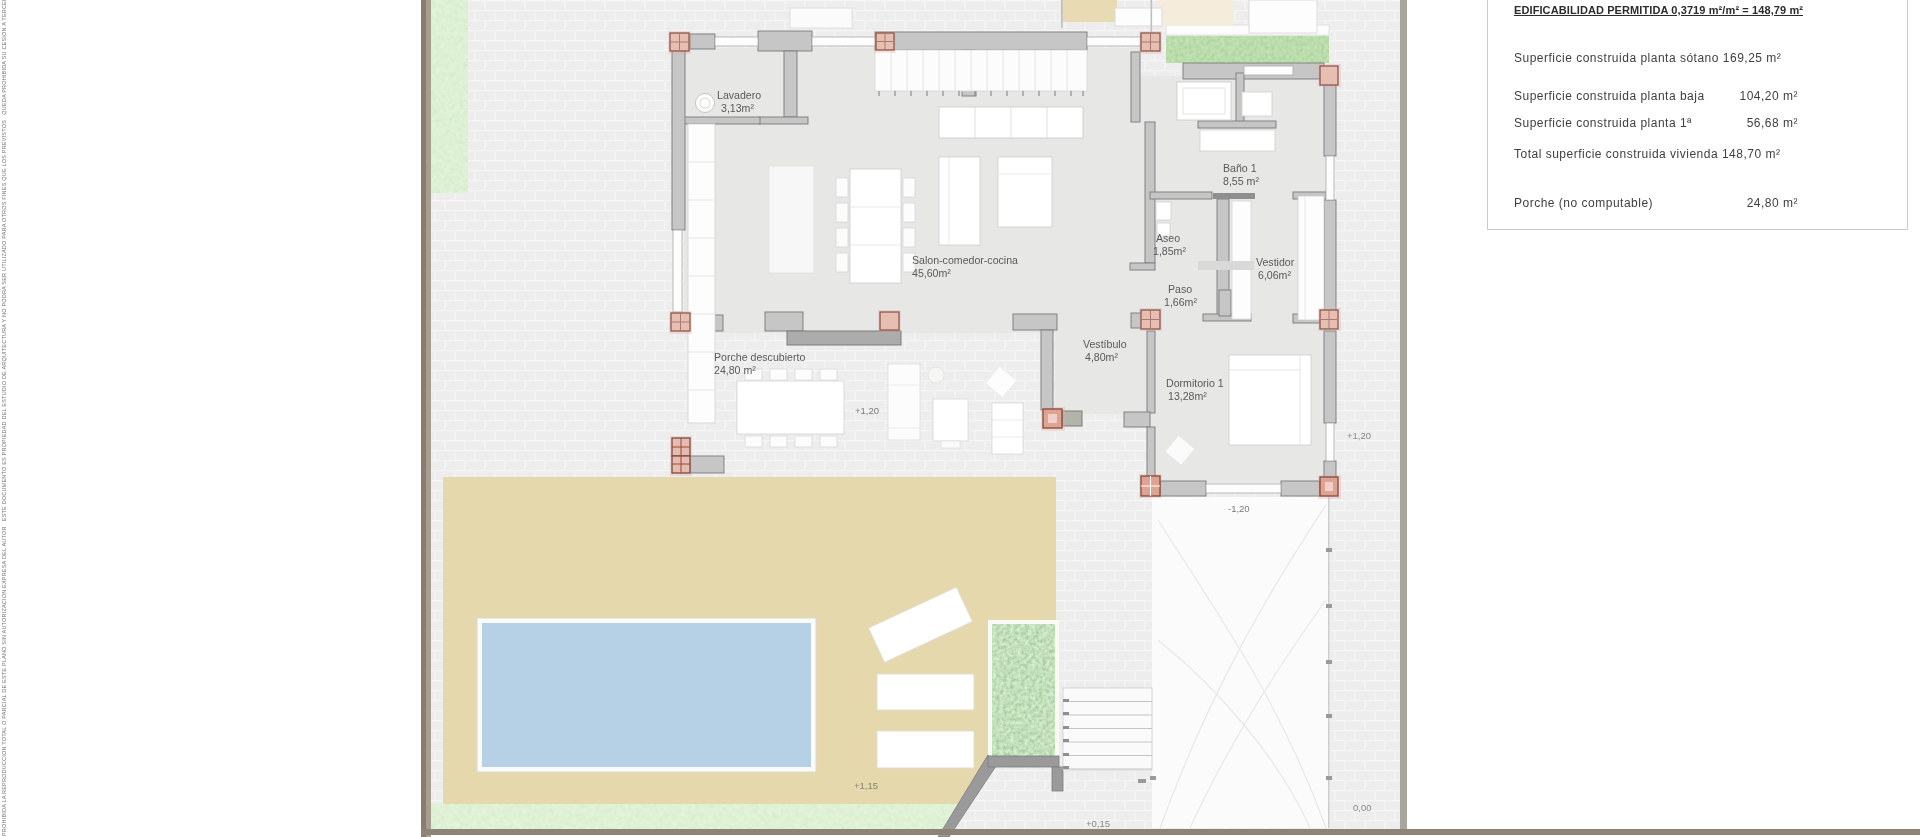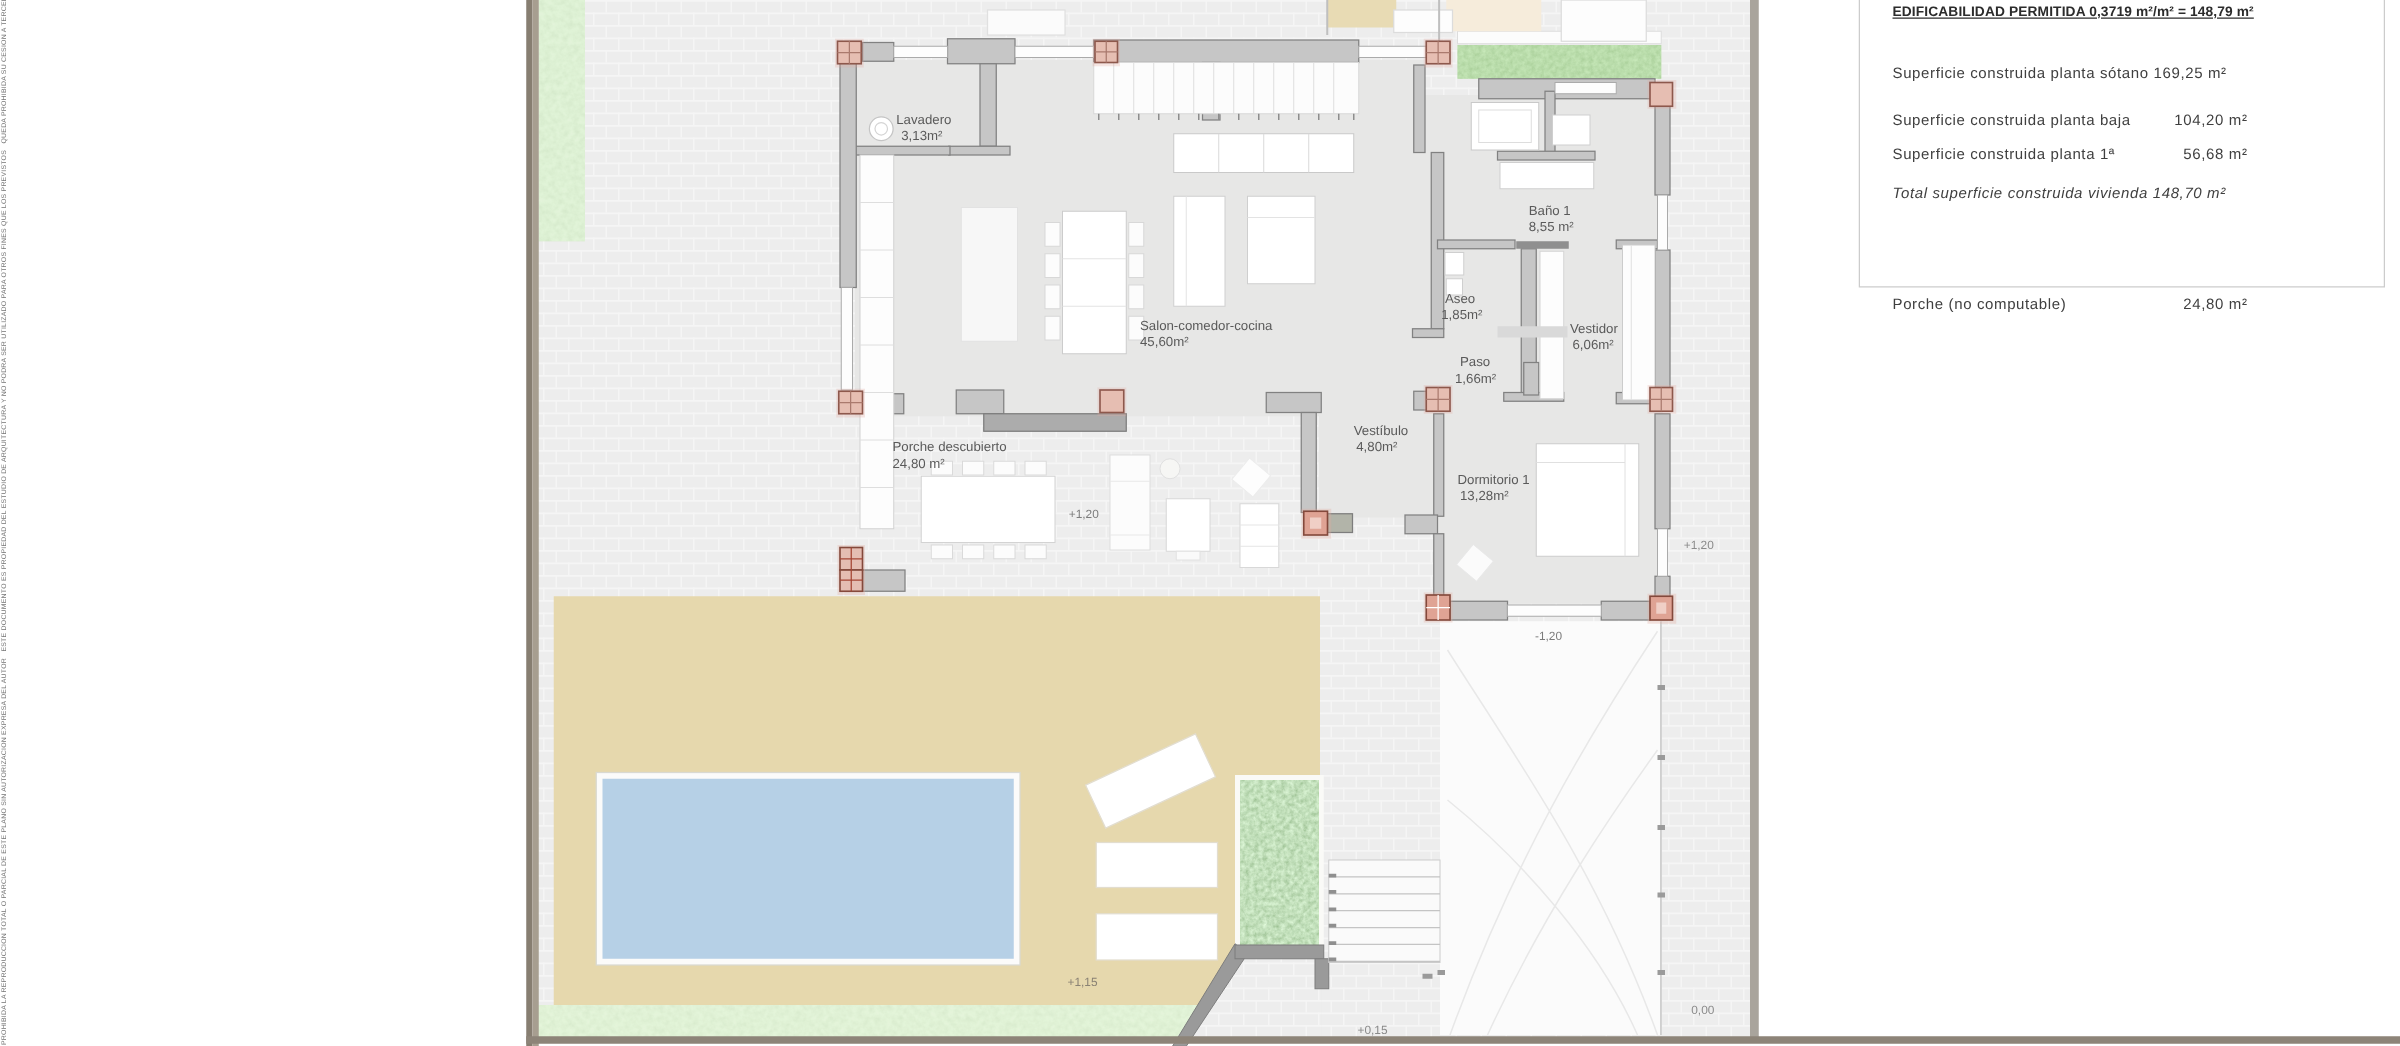--- a/index.html
+++ b/index.html
@@ -456,16 +456,16 @@
 <rect x="426" y="0" width="5" height="837" fill="#a79e90"></rect>
 
 <rect x="421" y="829" width="1499" height="6" fill="#8d8478"></rect>
 </svg>
 
 <div id="panel">
 <div class="ttl">EDIFICABILIDAD PERMITIDA 0,3719 m²/m² = 148,79 m²</div>
 <div class="ln" style="top:58px;">Superficie construida planta sótano 169,25 m²</div>
 <div class="ln" style="top:96px;">Superficie construida planta baja<span class="v">104,20 m²</span></div>
 <div class="ln" style="top:123px;">Superficie construida planta 1ª<span class="v">56,68 m²</span></div>
-<div class="ln" style="top:154px;font-style:italic;">Total superficie construida vivienda 148,70 m²</div>
-<div class="ln" style="top:203px;margin-top:40px;">Porche (no computable)<span class="v">24,80 m²</span></div>
+<div class="ln" style="top:154px;">Total superficie construida vivienda 148,70 m²</div>
+<div class="ln" style="top:203px;">Porche (no computable)<span class="v">24,80 m²</span></div>
 </div>
 </div>
 
 </body></html>

